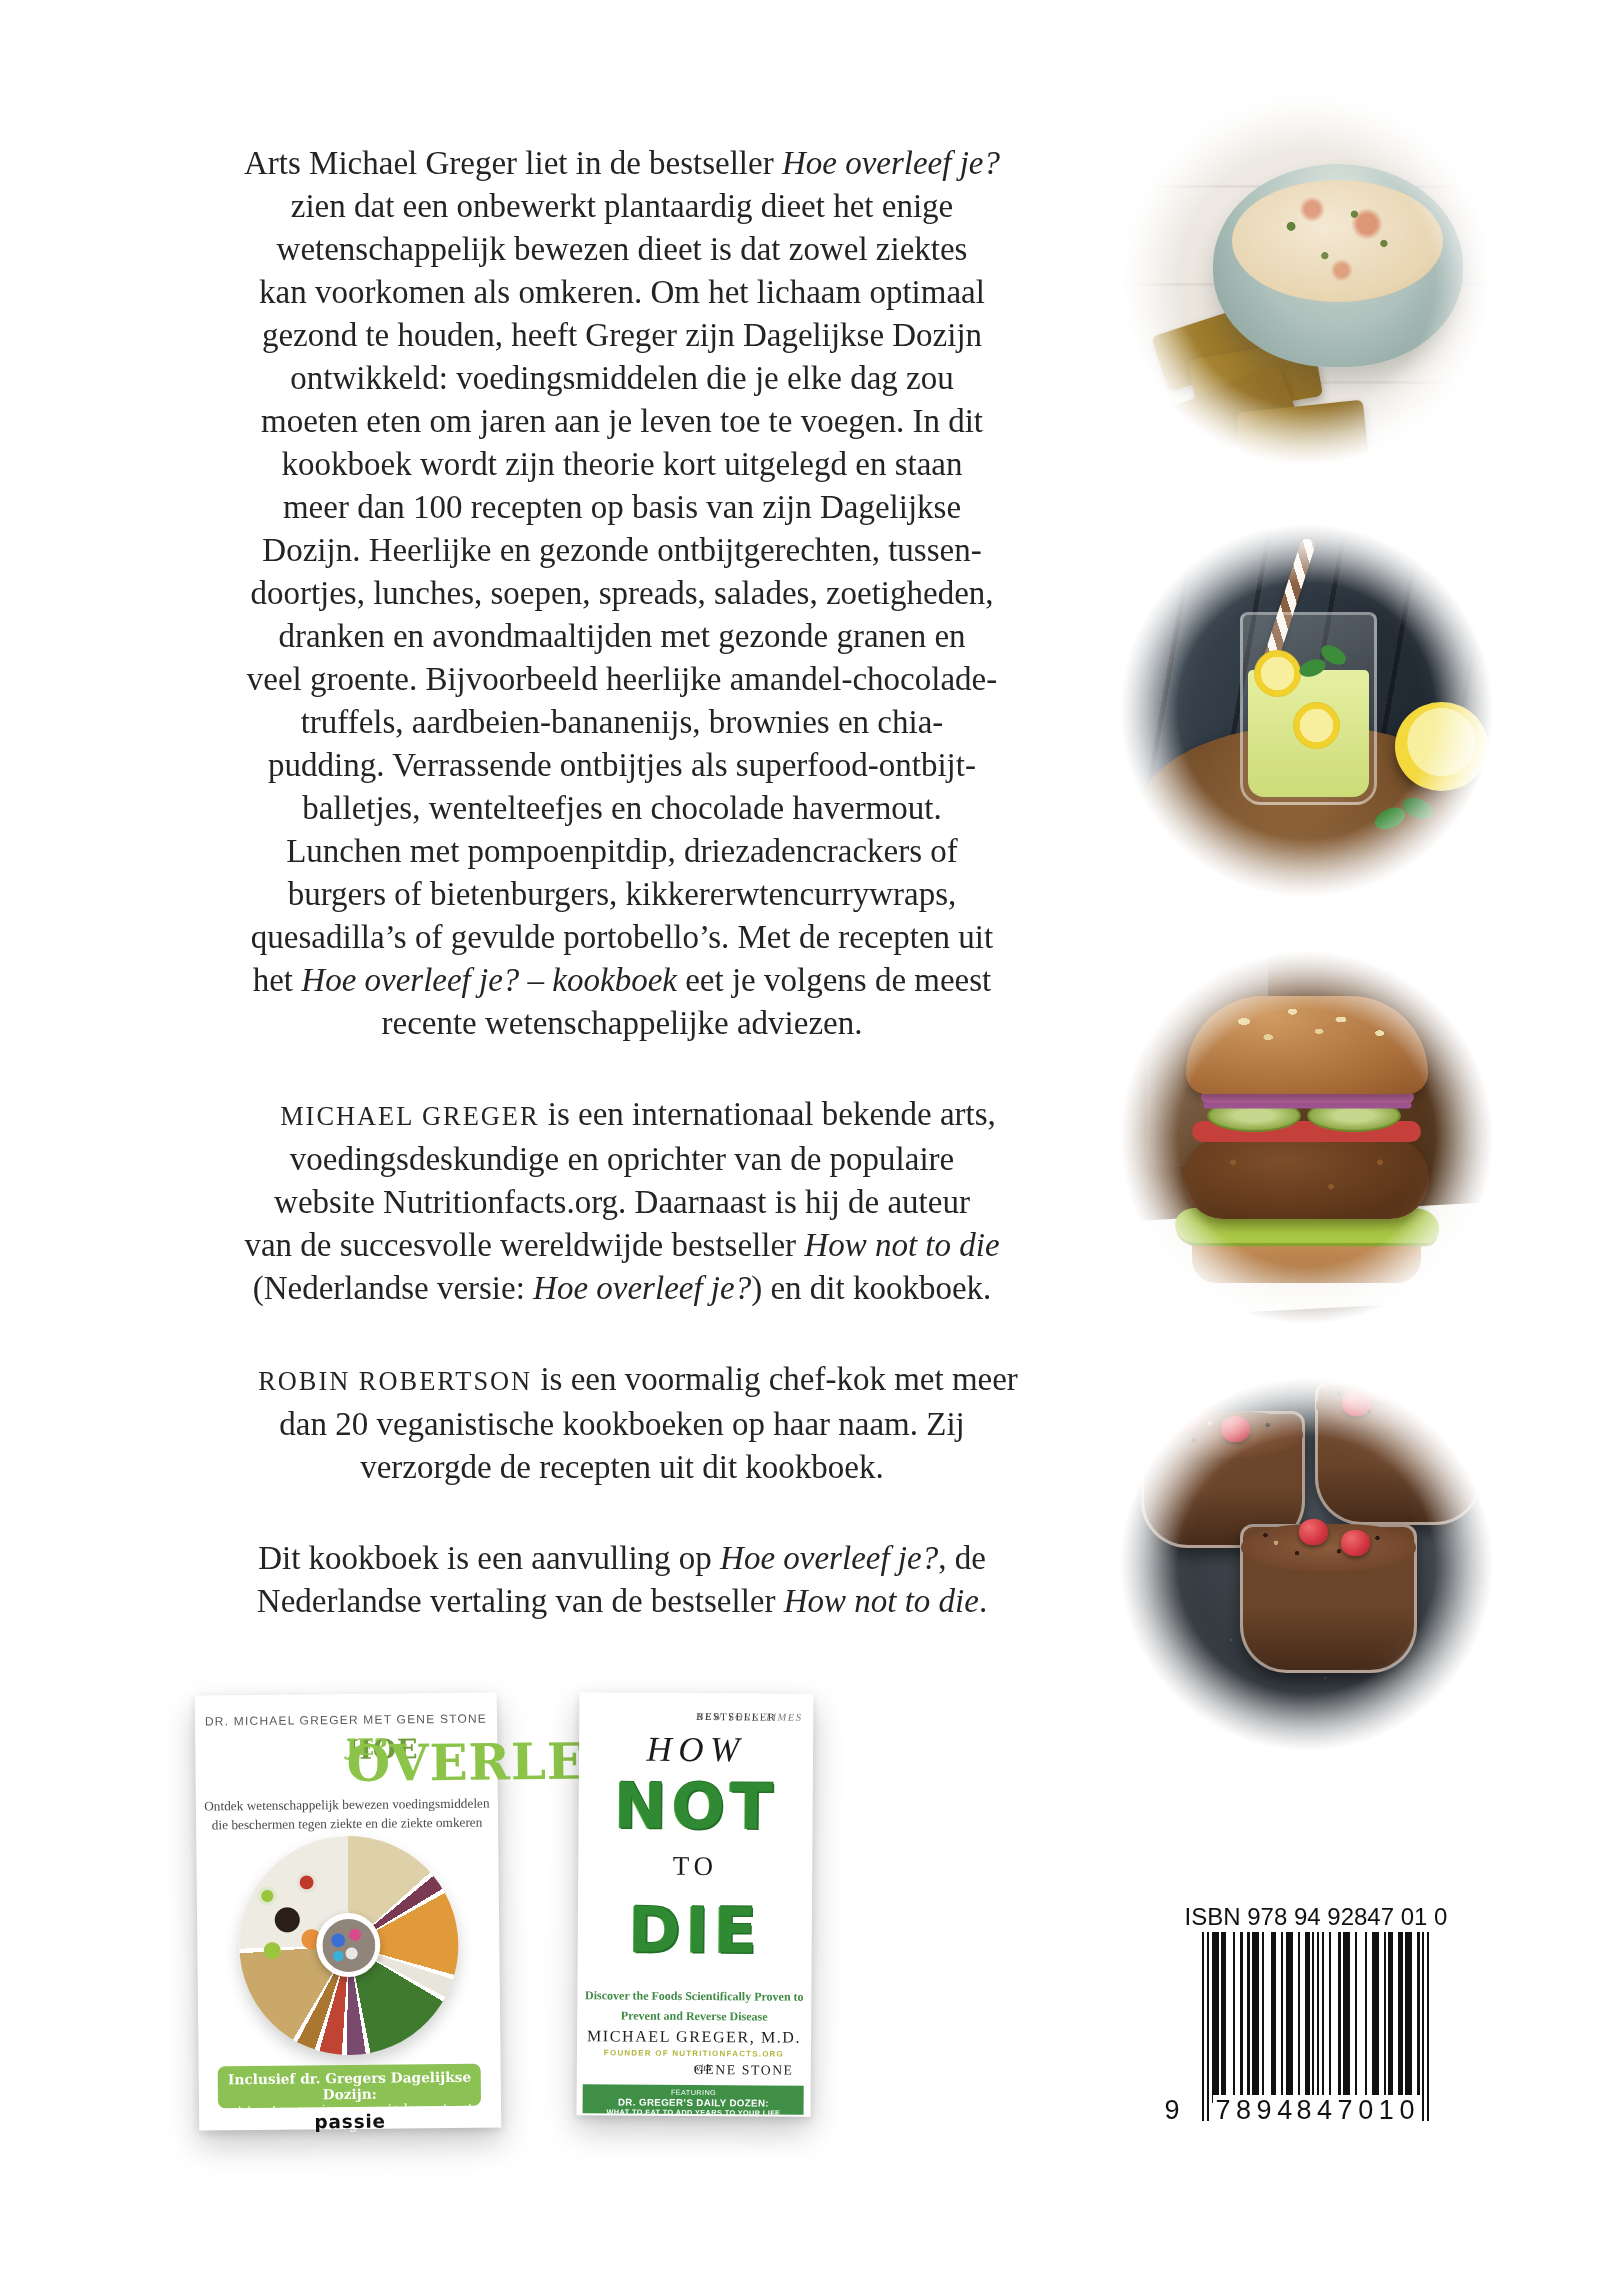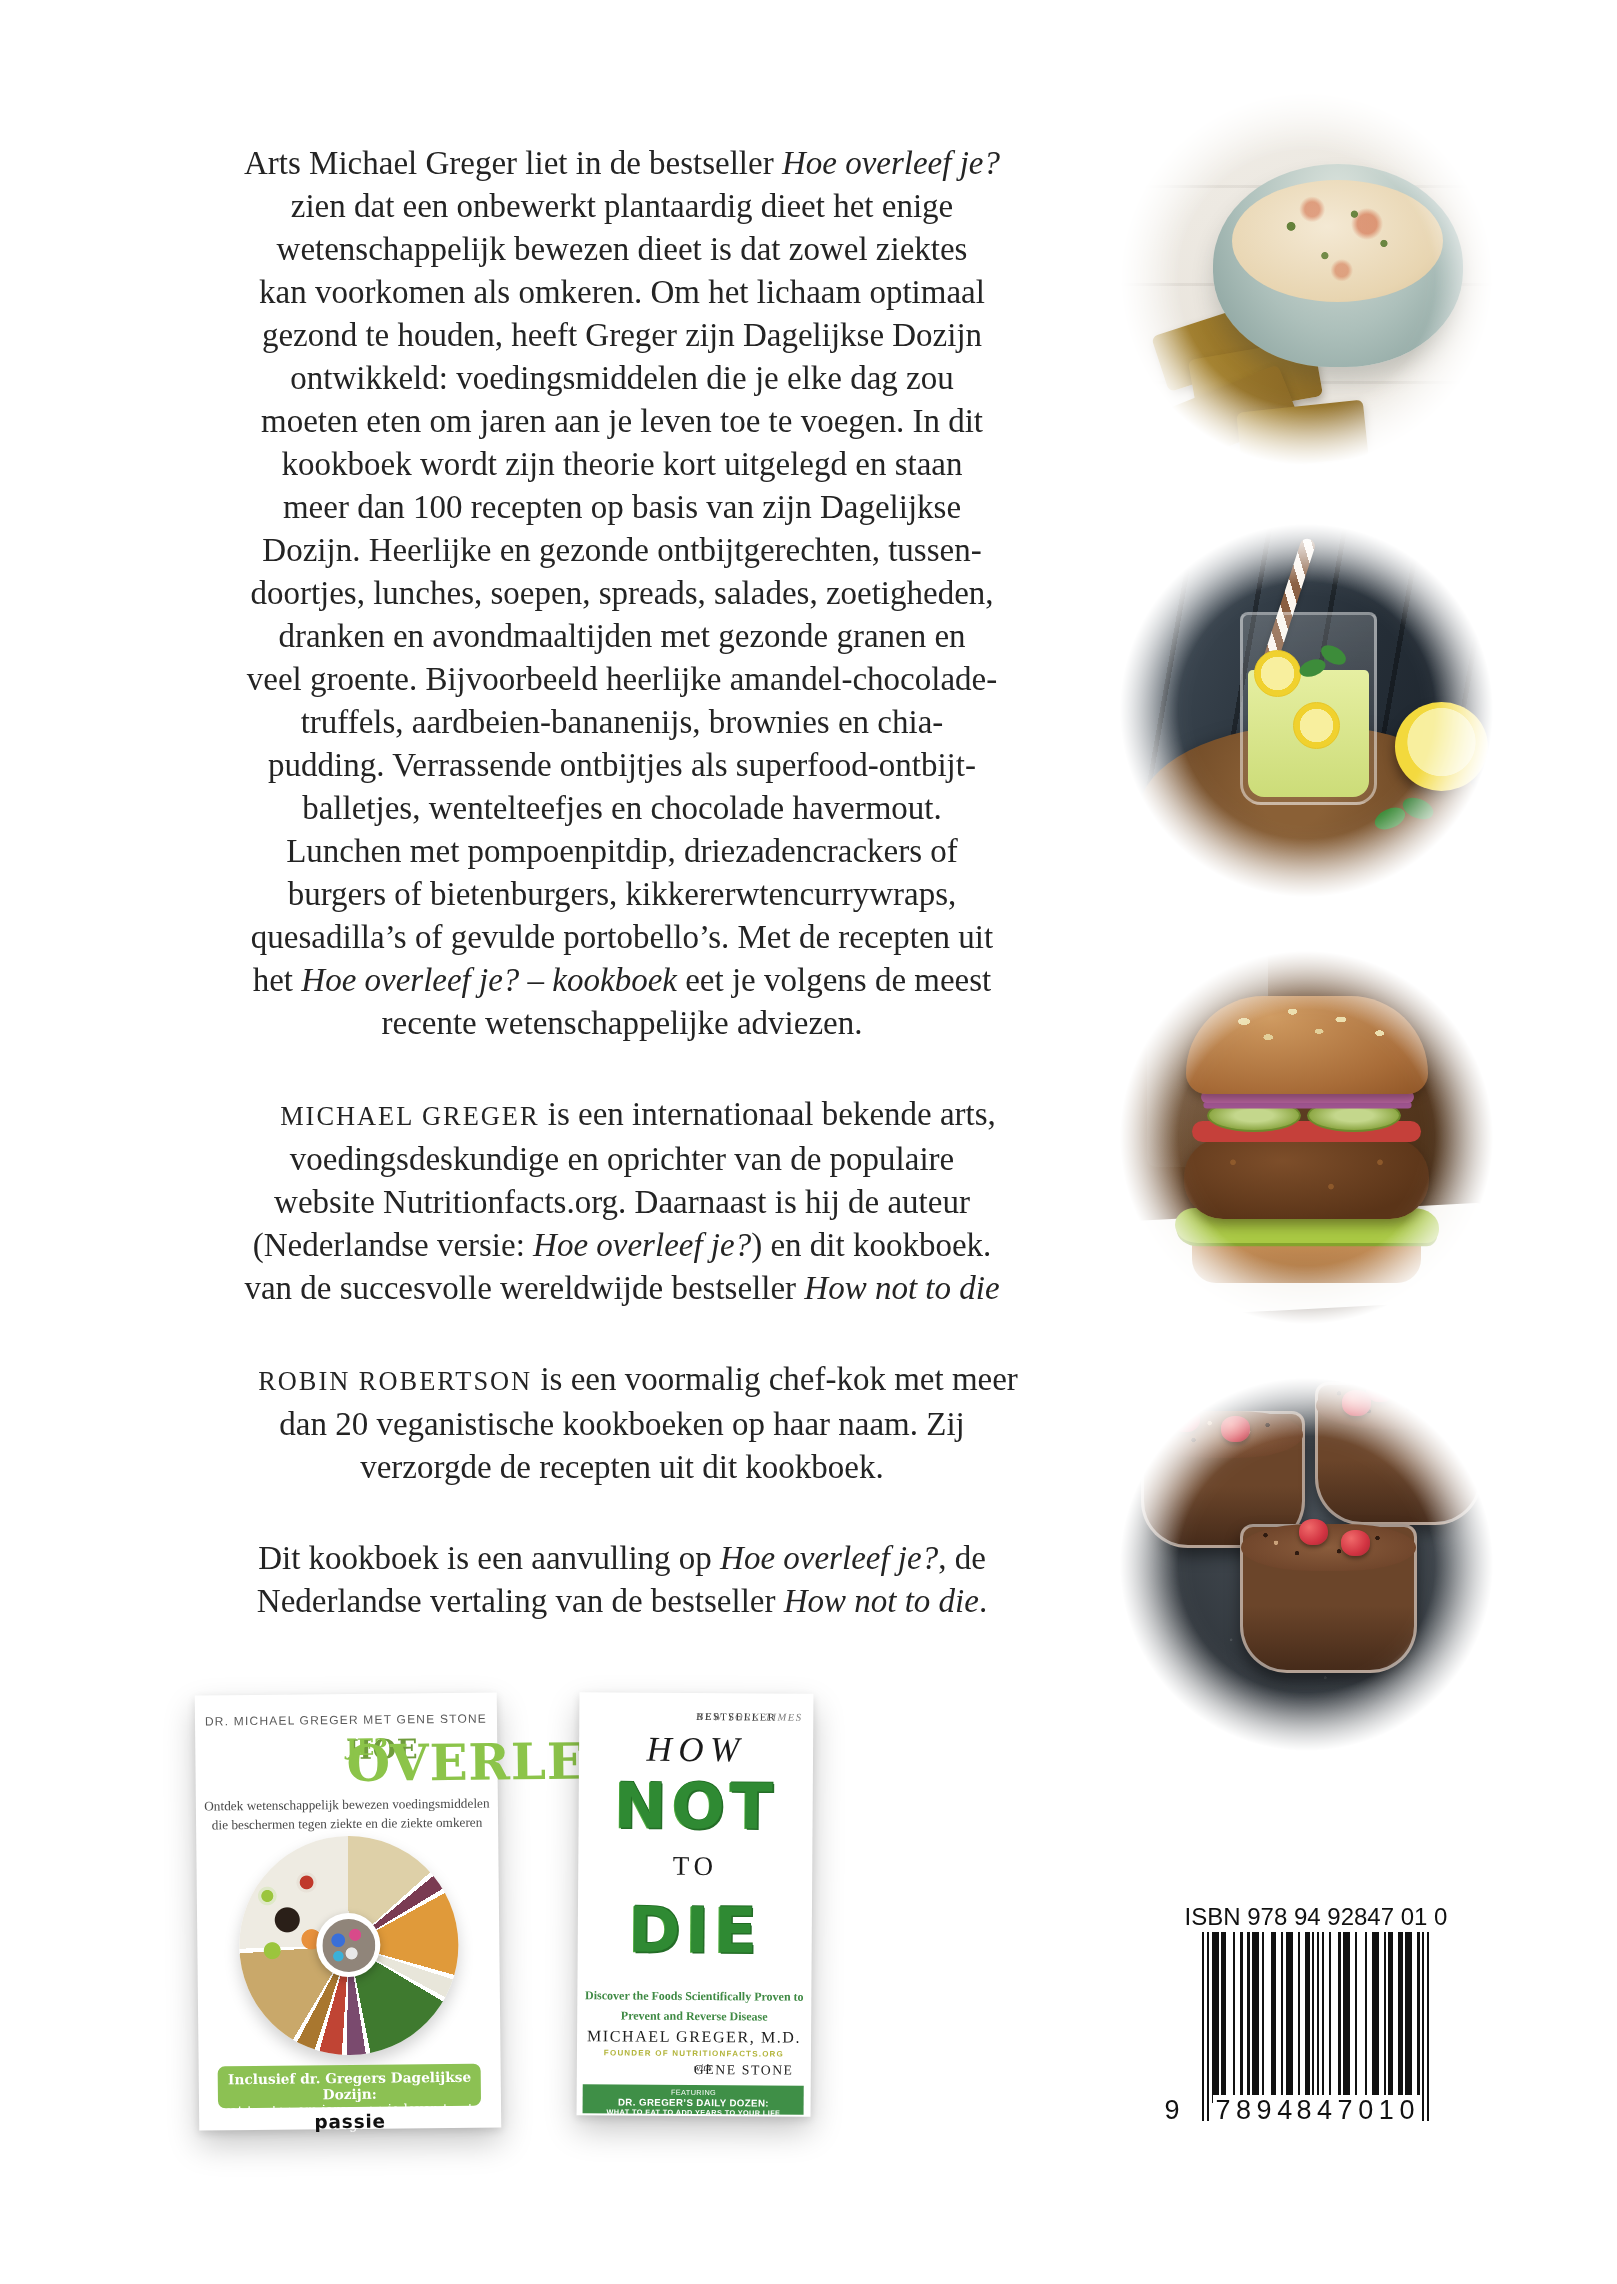--- a/index.html
+++ b/index.html
@@ -253,22 +253,22 @@
         <div class="tline"><span>Lunchen met pompoenpitdip, driezadencrackers of</span></div>
         <div class="tline"><span>burgers of bietenburgers, kikkererwtencurrywraps,</span></div>
         <div class="tline"><span>quesadilla’s of gevulde portobello’s. Met de recepten uit</span></div>
         <div class="tline"><span>het </span><span class="it">Hoe overleef je? – kookboek</span><span> eet je volgens de meest</span></div>
         <div class="tline"><span>recente wetenschappelijke adviezen.</span></div>
       </div>
     <div class="para">
         <div class="tline"><span class="sc">MICHAEL GREGER</span><span> is een internationaal bekende arts,</span></div>
         <div class="tline"><span>voedingsdeskundige en oprichter van de populaire</span></div>
         <div class="tline"><span>website Nutritionfacts.org. Daarnaast is hij de auteur</span></div>
+        <div class="tline"><span>van de succesvolle wereldwijde bestseller </span><span class="it">How not to die</span></div>
         <div class="tline"><span>(Nederlandse versie: </span><span class="it">Hoe overleef je?</span><span>) en dit kookboek.</span></div>
-        <div class="tline"><span>van de succesvolle wereldwijde bestseller </span><span class="it">How not to die</span></div>
       </div>
     <div class="para">
         <div class="tline"><span class="sc">ROBIN ROBERTSON</span><span> is een voormalig chef-kok met meer</span></div>
         <div class="tline"><span>dan 20 veganistische kookboeken op haar naam. Zij</span></div>
         <div class="tline"><span>verzorgde de recepten uit dit kookboek.</span></div>
       </div>
     <div class="para">
         <div class="tline"><span>Dit kookboek is een aanvulling op </span><span class="it">Hoe overleef je?</span><span>, de</span></div>
         <div class="tline"><span>Nederlandse vertaling van de bestseller </span><span class="it">How not to die</span><span>.</span></div>
       </div>

